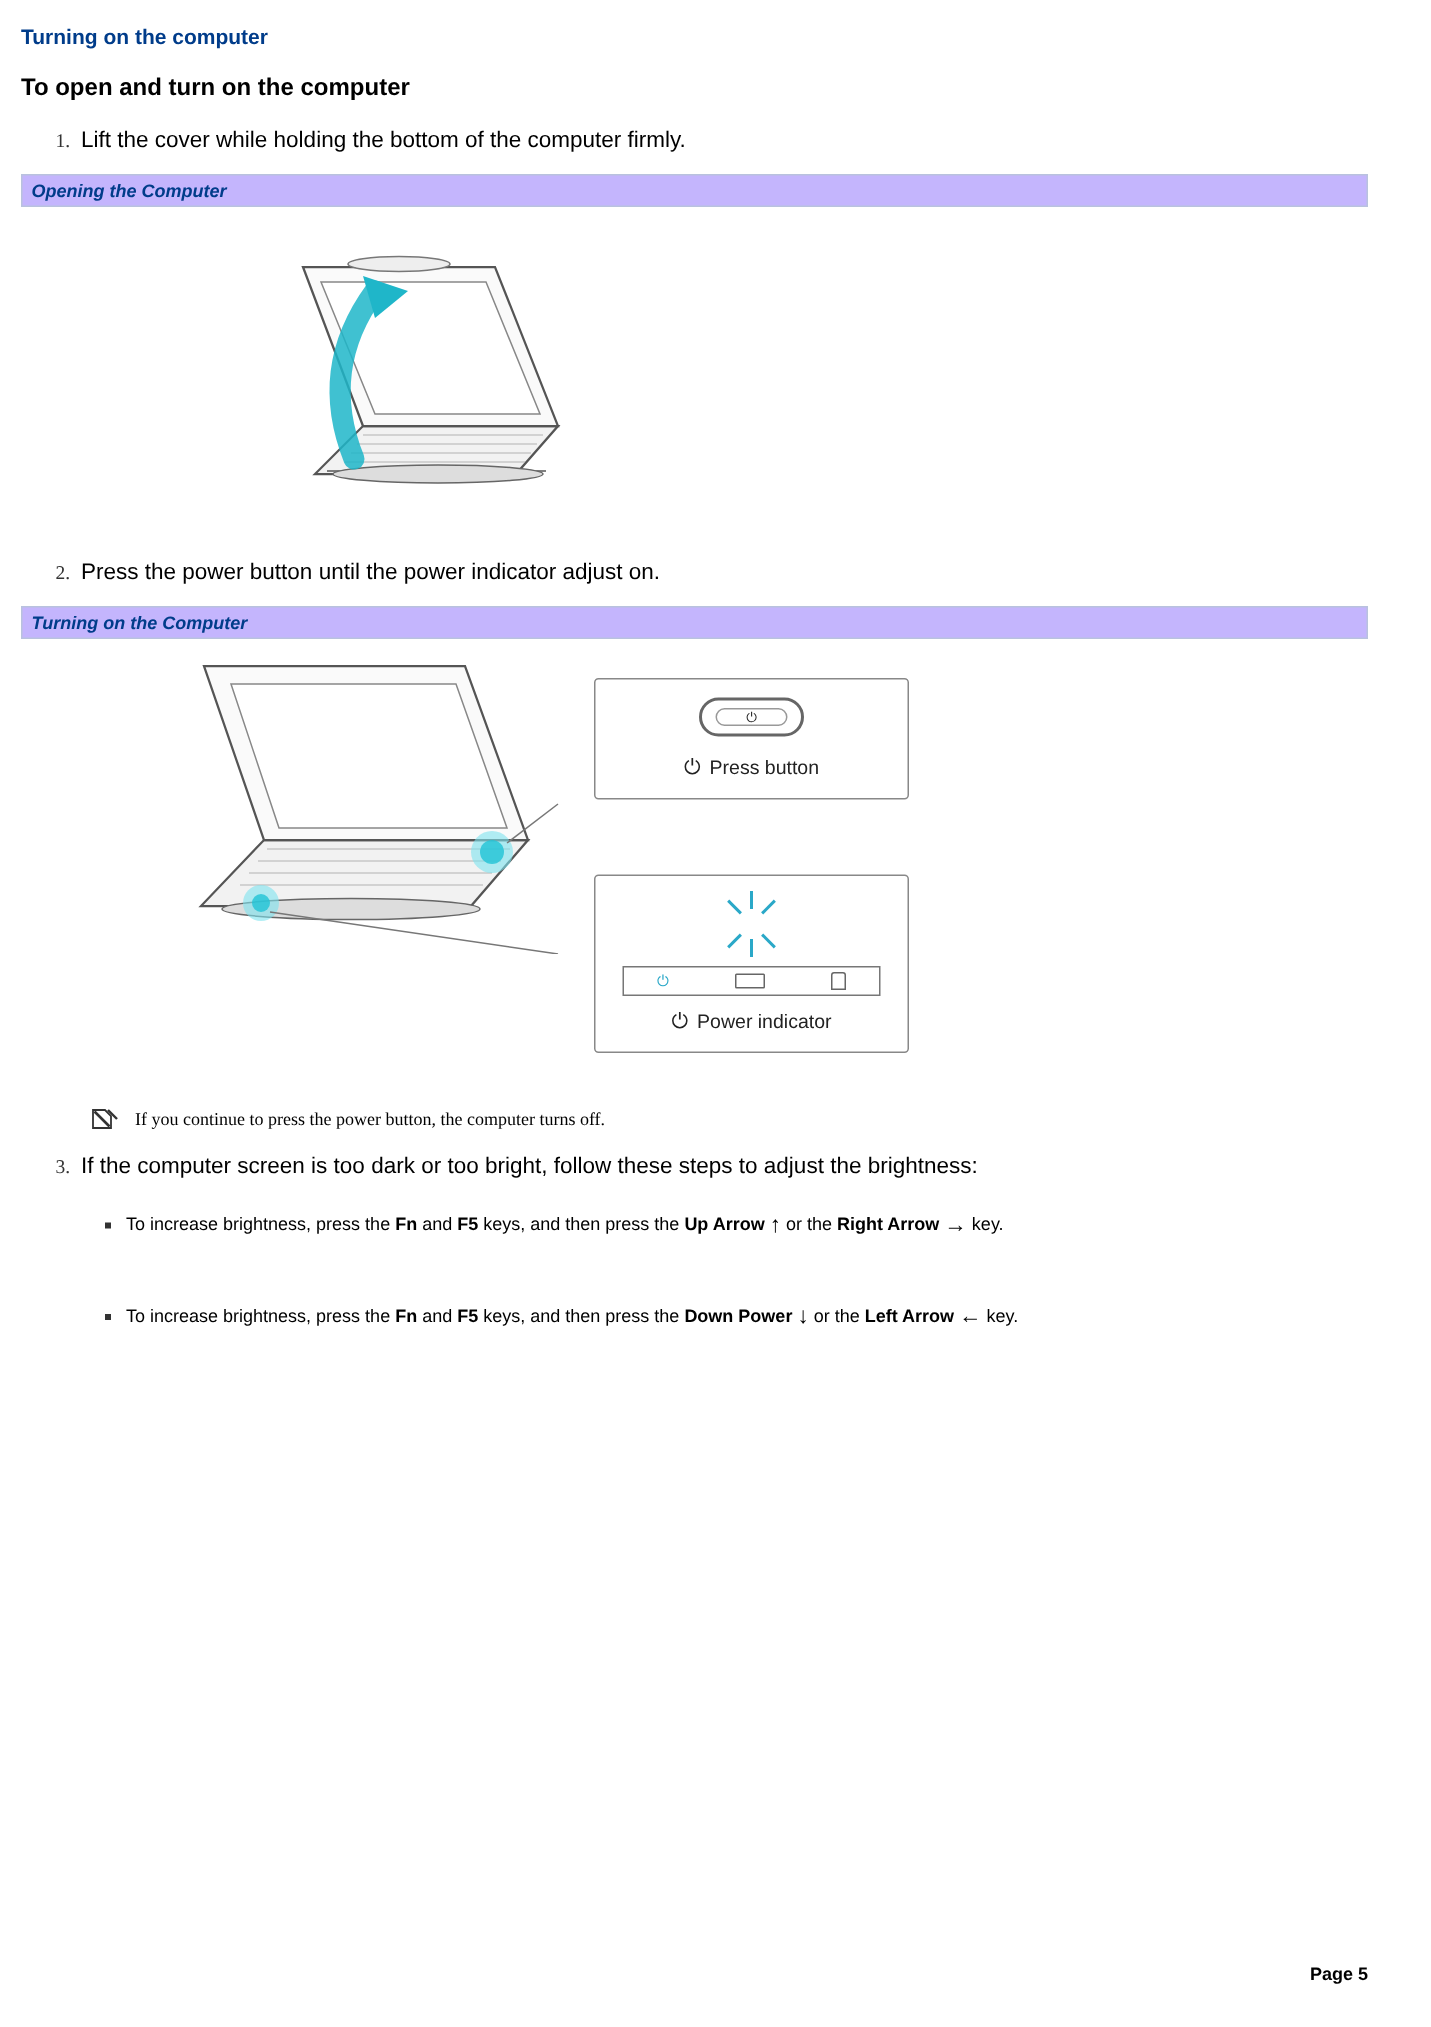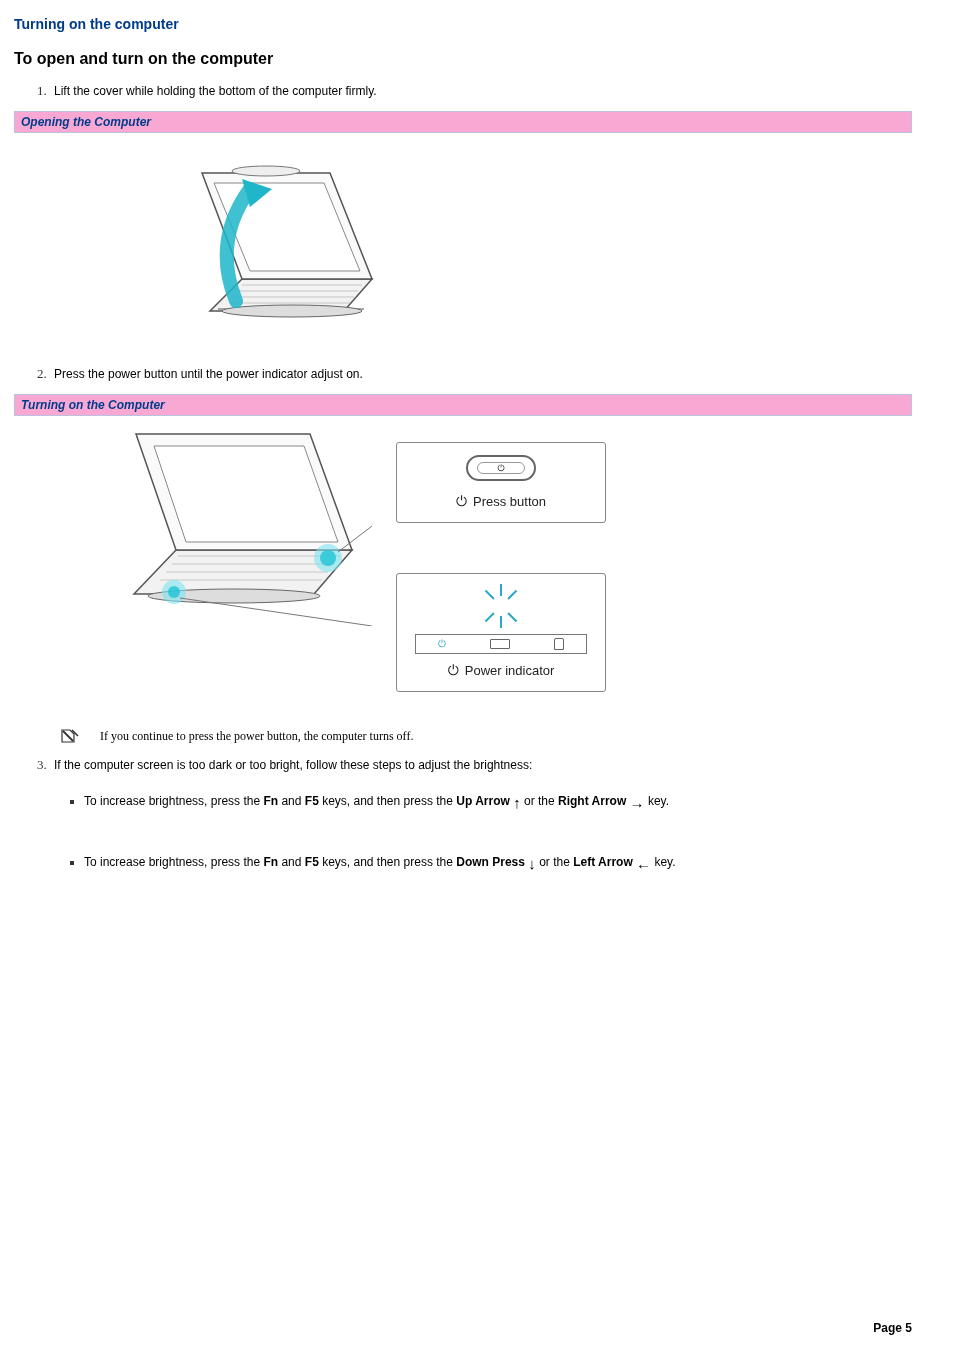--- a/index.html
+++ b/index.html
@@ -31,26 +31,26 @@
     font-family: "Times New Roman", serif;
     font-size: 13px;
     color: #333;
   }
   ol.numbered > li {
     padding-left: 4px;
     margin: 4px 0 10px 0;
   }
   ol.numbered > li > span.litext {
     font-family: Verdana, Geneva, sans-serif;
-    font-size: 12px;
+    font-size: 15px;
     color: #000;
     line-height: 1.6;
   }
   .caption-bar {
-    background: #f9a8d4;
+    background: #c4b5fd;
     border: 1px solid #b9c2de;
     color: #003c8a;
     font-style: italic;
     font-weight: bold;
     padding: 3px 6px;
     font-size: 12px;
     margin: 0 0 4px 0;
   }
   .figure-area {
     display: flex;
@@ -100,21 +100,21 @@
     border: 2px solid #666;
     border-radius: 14px;
     display:flex;align-items:center;justify-content:center;
   }
   .power-oval .inner {
     width: 46px;height:10px;border:1px solid #999;border-radius:6px;
     display:flex;align-items:center;justify-content:center;
   }
   .callout-row {display:flex;align-items:center;gap:6px;}
   .note-row {
-    display:flex;align-items:center;gap:20px;margin:18px 0 12px 46px;
+    display:flex;align-items:center;gap:10px;margin:18px 0 12px 46px;
   }
   ul.bullets {
     list-style-type: square;
     margin: 8px 0 10px 0;
     padding-left: 70px;
     color:#333;
   }
   ul.bullets > li {
     padding-left: 0;
     margin: 8px 0 28px 0;
@@ -126,21 +126,21 @@
     line-height: 2.2;
   }
   .arrow-glyph {
     font-weight: bold;
     font-size: 15px;
     display:inline-block;
     vertical-align: middle;
   }
   .page-footer {
     position:absolute;
-    bottom:6px;
+    bottom:18px;
     right:14px;
     font-weight:bold;
     font-size:12px;
   }
   .icon-note {display:inline-flex;}
   b { font-weight: bold; }
   .indicator-strip {
     width: 170px; height: 18px; border:1px solid #777; display:flex;align-items:center;justify-content:space-around;
   }
   .led-burst { position:relative; width:40px; height:40px; display:flex;align-items:center;justify-content:center;}
@@ -256,20 +256,20 @@
 <ul class="bullets">
   <li>
     <span class="litext">
       <span>To increase brightness, press the </span><b>Fn</b><span> and </span><b>F5</b><span> keys, and then press the </span><b>Up Arrow</b>
       <span class="arrow-glyph">↑</span><span> or the </span><b>Right Arrow</b>
       <span class="arrow-glyph">→</span><span> key.</span>
     </span>
   </li>
   <li>
     <span class="litext">
-      <span>To increase brightness, press the </span><b>Fn</b><span> and </span><b>F5</b><span> keys, and then press the </span><b>Down Press</b>
+      <span>To increase brightness, press the </span><b>Fn</b><span> and </span><b>F5</b><span> keys, and then press the </span><b>Down Power</b>
       <span class="arrow-glyph">↓</span><span> or the </span><b>Left Arrow</b>
       <span class="arrow-glyph">←</span><span> key.</span>
     </span>
   </li>
 </ul>
 
 <div class="page-footer">Page 5</div>
 
 </body></html>

